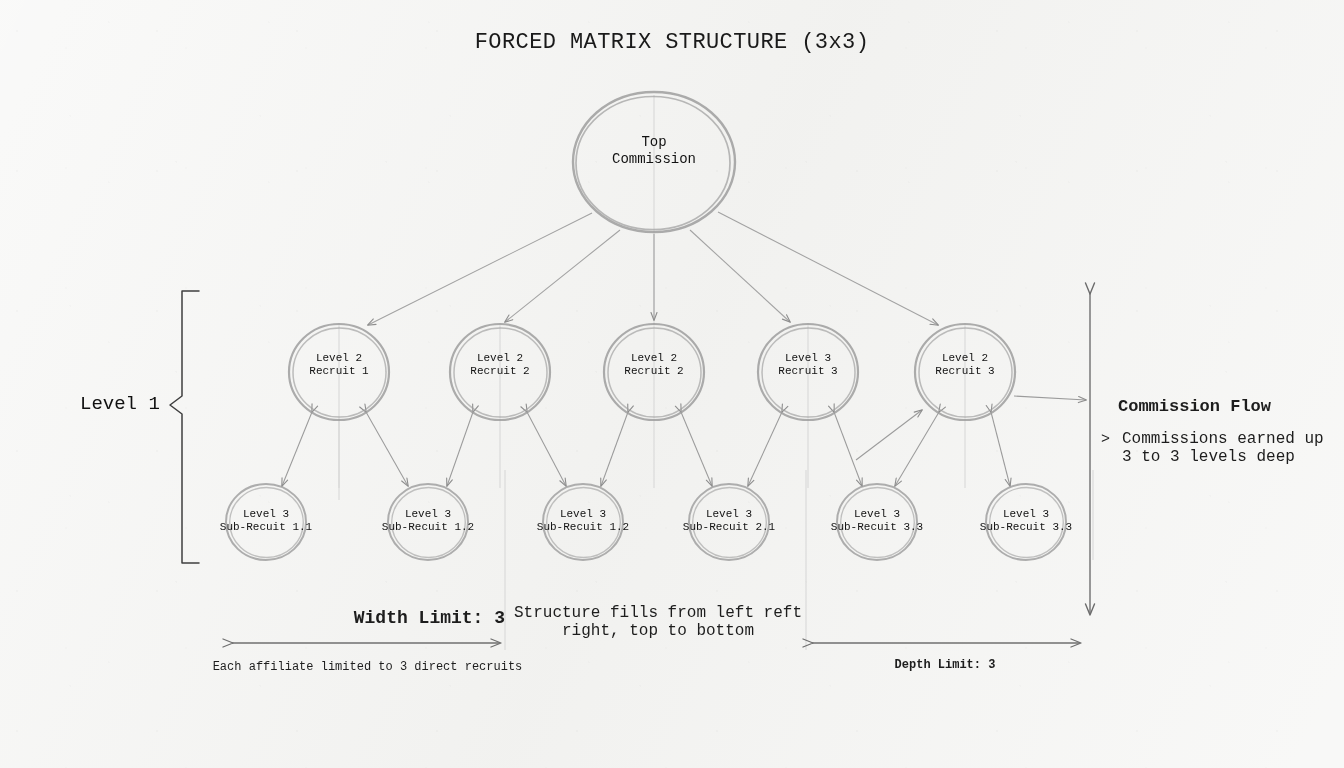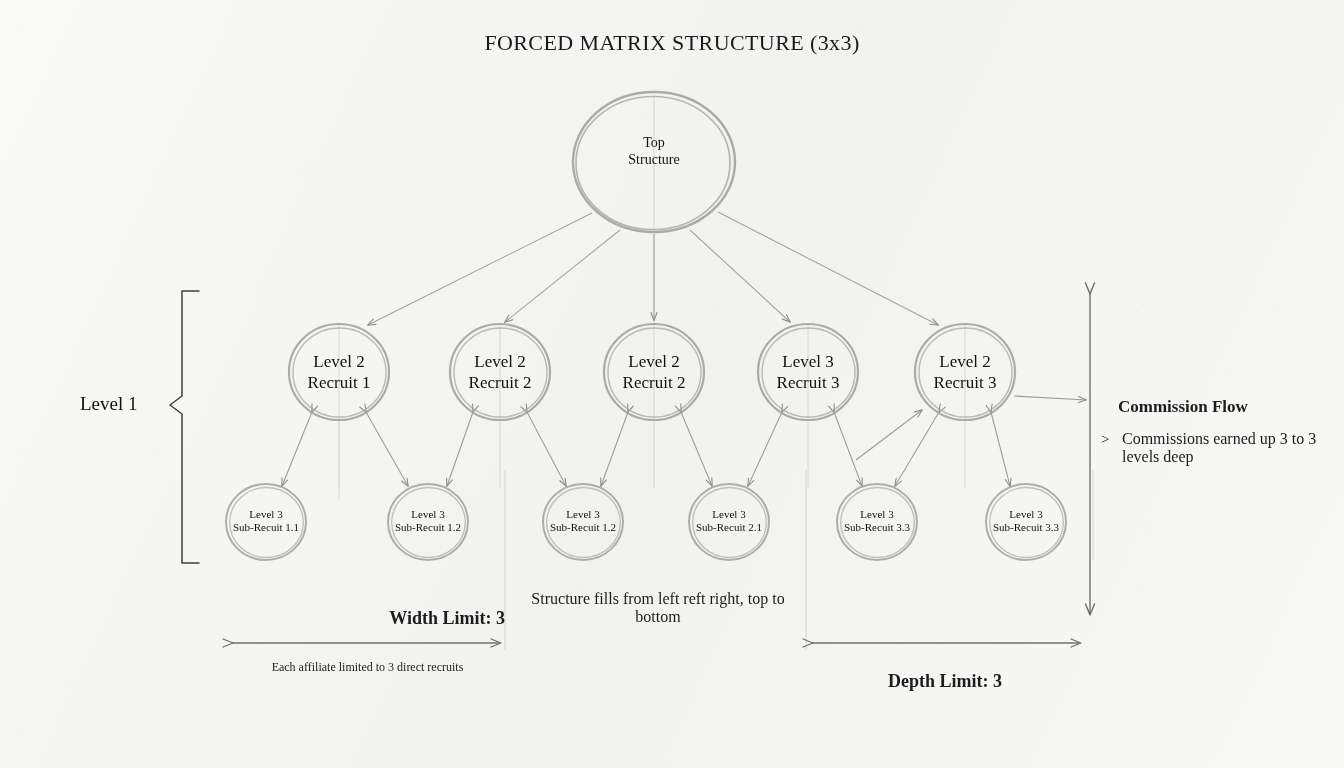--- a/index.html
+++ b/index.html
@@ -14,21 +14,21 @@
     background-color: #f3f3f1;
     background-image:
       radial-gradient(circle at 12% 22%, rgba(0,0,0,0.018) 0 1px, transparent 1px),
       radial-gradient(circle at 37% 61%, rgba(0,0,0,0.016) 0 1px, transparent 1px),
       radial-gradient(circle at 68% 14%, rgba(0,0,0,0.015) 0 1px, transparent 1px),
       radial-gradient(circle at 84% 77%, rgba(0,0,0,0.018) 0 1px, transparent 1px),
       radial-gradient(circle at 55% 40%, rgba(0,0,0,0.012) 0 1px, transparent 1px),
       linear-gradient(115deg, rgba(255,255,255,0.55) 0%, rgba(238,238,236,0.3) 50%, rgba(255,255,255,0.45) 100%);
     background-size: 140px 140px, 190px 190px, 160px 160px, 210px 210px, 120px 120px, 100% 100%;
     overflow: hidden;
-    font-family: Liberation Serif, serif;
+    font-family: Liberation Mono, monospace;
     color: #1d1d1d;
   }
   #svg-layer {
     position: absolute;
     left: 0; top: 0;
     width: 1344px;
     height: 768px;
   }
   .title {
     position: absolute;
@@ -44,21 +44,21 @@
     position: absolute;
     text-align: center;
     line-height: 1.22;
     color: #111;
     pointer-events: none;
     white-space: nowrap;
   }
   .node-label .l1 { display: block; }
   .node-label .l2 { display: block; }
   .node-top { font-size: 14px; }
-  .node-mid { font-size: 17px; }
+  .node-mid { font-size: 11px; }
   .node-leaf { font-size: 11px; }
   .lvl1-label {
     position: absolute;
     font-size: 19px;
     left: 68px;
     top: 393px;
     color: #111;
     margin-left: 12px;
   }
   .commission-title {
@@ -92,33 +92,32 @@
   }
   .width-sub {
     position: absolute;
     left: 205px; top: 660px;
     width: 325px;
     text-align: center;
     font-size: 12px;
   }
   .fill-note {
     position: absolute;
-    left: 508px; top: 590px;
+    left: 508px; top: 604px;
     width: 300px;
     text-align: center;
     font-size: 16px;
   }
   .depth-title {
     position: absolute;
     left: 810px; top: 658px;
     width: 270px;
     text-align: center;
-    font-size: 18px;
+    font-size: 12px;
     font-weight: bold;
-    margin-top: 13px;
   }
 </style>
 </head>
 <body>
 
 <div id="canvas">
 
   <div class="title">FORCED MATRIX STRUCTURE (3x3)</div>
 
   <svg id="svg-layer" viewBox="0 0 1344 768">
@@ -216,21 +215,21 @@
       <ellipse cx="729.5" cy="522.5" rx="36.8" ry="35" stroke-width="1.4" opacity="0.6"></ellipse>
       <ellipse cx="877" cy="522" rx="40" ry="38" stroke-width="2" opacity="0.82"></ellipse>
       <ellipse cx="877.5" cy="522.5" rx="36.8" ry="35" stroke-width="1.4" opacity="0.6"></ellipse>
       <ellipse cx="1026" cy="522" rx="40" ry="38" stroke-width="2" opacity="0.82"></ellipse>
       <ellipse cx="1026.5" cy="522.5" rx="36.8" ry="35" stroke-width="1.4" opacity="0.6"></ellipse>
     </g>
   </svg>
 
   <div class="node-label node-top" style="left:554px; top:134px; width:200px;">
     <span class="l1">Top</span>
-    <span class="l2">Structure</span>
+    <span class="l2">Commission</span>
   </div>
 
   <div class="node-label node-mid" style="left:259px; top:352px; width:160px;">
     <span class="l1">Level 2</span>
     <span class="l2">Recruit 1</span>
   </div>
   <div class="node-label node-mid" style="left:420px; top:352px; width:160px;">
     <span class="l1">Level 2</span>
     <span class="l2">Recruit 2</span>
   </div>

